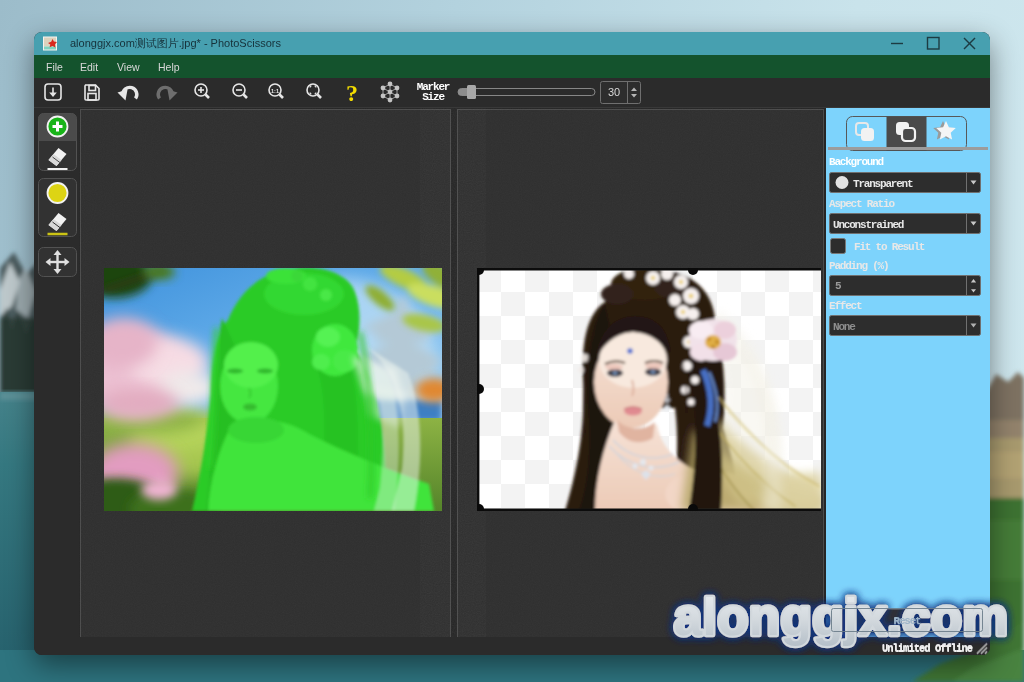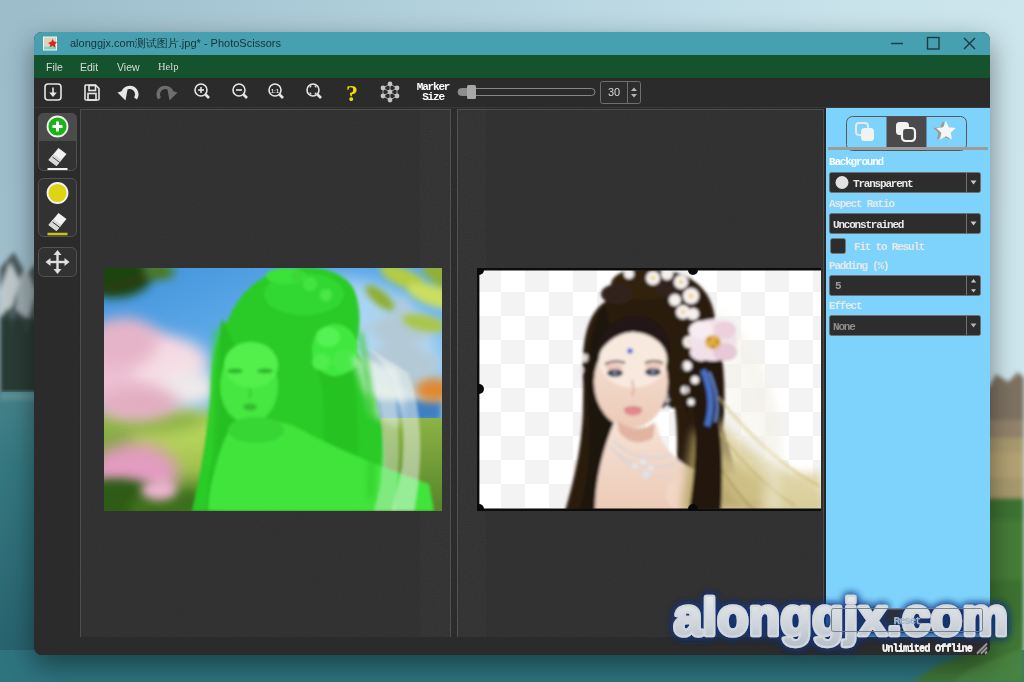--- a/index.html
+++ b/index.html
@@ -79,21 +79,21 @@
         <line x1="930" y1="6" x2="941" y2="17"></line>
         <line x1="941" y1="6" x2="930" y2="17"></line>
       </g>
     </svg>
   </div>
   <div id="title">alonggjx.com测试图片.jpg* - PhotoScissors</div>
   <div id="menubar">
     <div class="menuitem" style="left:12px;">File</div>
     <div class="menuitem" style="left:46px;">Edit</div>
     <div class="menuitem" style="left:83px;text-align:right;">View</div>
-    <div class="menuitem" style="left:124px;font-family:Liberation Serif, serif;">Help</div>
+    <div class="menuitem" style="left:124px;">Help</div>
   </div>
   <div id="toolbar">
     <svg width="956" height="29" viewBox="0 0 956 29">
       <g fill="none" stroke="#e6e6e6" stroke-width="1.6">
 
         <rect x="11" y="6" width="16" height="16" rx="3"></rect>
         <line x1="19" y1="9.5" x2="19" y2="16"></line>
         <polygon points="15.2,14.5 22.8,14.5 19,19" fill="#e6e6e6" stroke="none"></polygon>
 
         <path d="M 51,7 h 10.5 L 65,10.5 V 21 a 1,1 0 0 1 -1,1 H 52 a 1,1 0 0 1 -1,-1 V 8 a 1,1 0 0 1 1,-1 z"></path>

